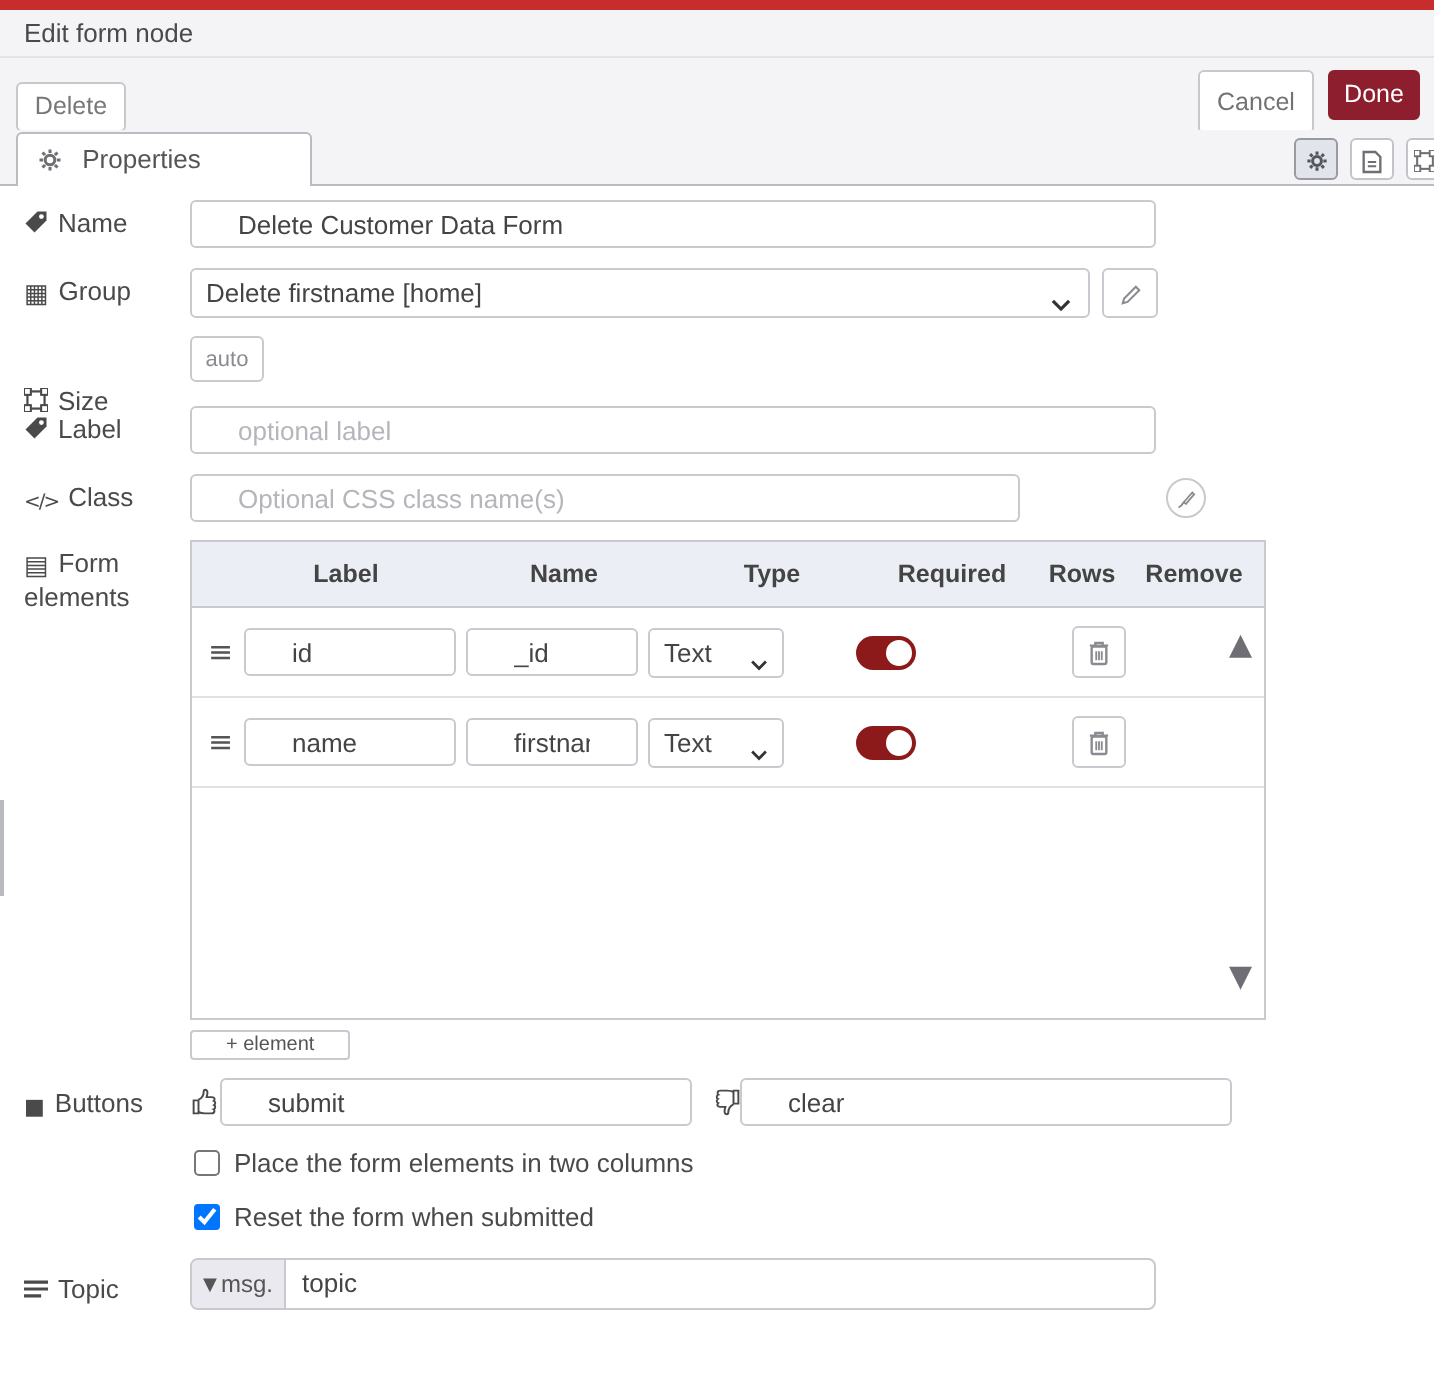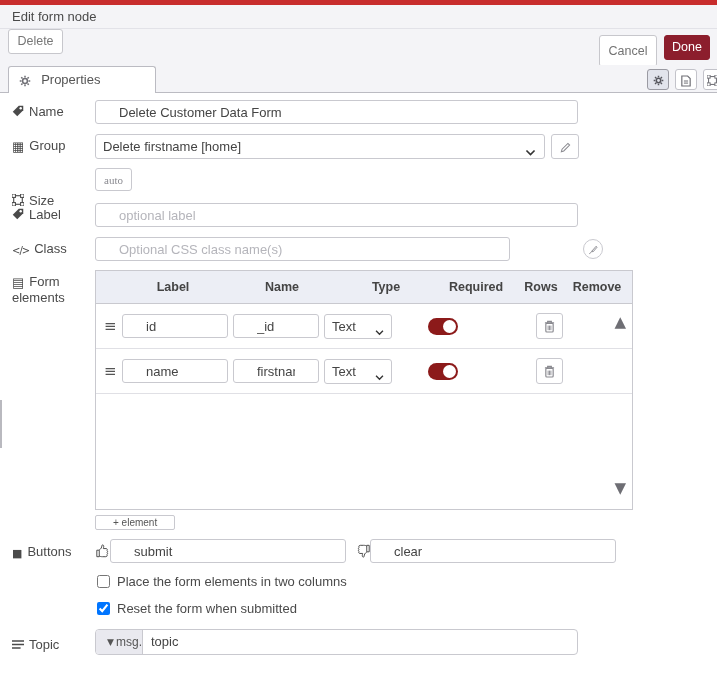--- a/index.html
+++ b/index.html
@@ -11,21 +11,21 @@
   }
   .abs { position:absolute; }
 
   
   .topbar { left:0; top:0; width:717px; height:5px; background:#C82D2D; }
   .dlg-header { left:0; top:5px; width:717px; height:24px; background:#f4f4f7;
     border-bottom:1px solid #e2e2e8; line-height:23px; padding-left:12px; color:#4a4a4a; }
   .toolbar { left:0; top:29px; width:717px; height:36px; background:#f4f4f7; }
   .btn { display:inline-block; border:1px solid #c7c7cc; background:#fff; color:#777;
     border-radius:3px; font-size:12.5px; text-align:center; cursor:pointer; }
-  .btn-delete { left:8px; top:0; width:55px; height:25px; line-height:23px; position:absolute;text-align:center; }
+  .btn-delete { left:8px; top:12px; width:55px; height:25px; line-height:23px; position:absolute;text-align:center; }
   .btn-cancel { left:599px; top:6px; width:58px; height:32px; line-height:23px; position:absolute; color:#737373; }
   .btn-done  { left:664px; top:6px; width:46px; height:25px; line-height:23px; position:absolute;
     background:#8C1E2D; border:1px solid #8C1E2D; color:#fff; }
 
   .tabbar { left:0; top:65px; width:717px; height:28px; background:#f4f4f7;
     border-bottom:1px solid #bbbbc2; }
   .tab-properties { position:absolute; left:8px; top:1px; width:148px; height:27px;
     background:#fff; border:1px solid #bbbbc2; border-bottom:none;
     border-radius:3px 3px 0 0; line-height:25px; padding-left:10px; color:#555; }
   .tab-properties .glyph { margin-right:6px; }
@@ -77,21 +77,21 @@
   .add-element { position:absolute; left:95px; top:422px; height:15px; padding:0 17px;
     border:1px solid #c9c9cf; border-radius:2px; background:#fff; font-size:10px;
     line-height:13px; color:#555; cursor:pointer; }
 
   .checkbox-row { position:absolute; left:97px; display:flex; align-items:center; color:#4a4a4a; }
   .checkbox-row input { margin-right:7px; width:13px; height:13px; }
 
   .typed-input { position:absolute; left:95px; top:536px; width:483px; height:26px;
     border:1px solid #c9c9cf; border-radius:4px; background:#fff; display:flex; overflow:hidden; }
   .ti-btn { width:47px; background:#e9e9ef; border-right:1px solid #c9c9cf; color:#555;
-    font-size:12px; line-height:24px; text-align:right; cursor:pointer; white-space:nowrap; }
+    font-size:12px; line-height:24px; text-align:center; cursor:pointer; white-space:nowrap; }
   .ti-btn .caret { font-size:9px; margin-right:2px; vertical-align:1px; }
   .ti-value { flex:1; line-height:24px; padding-left:8px; color:#444; }
 
   .left-strip { left:0; top:400px; width:2px; height:48px; background:#b9b9bf; }
   .glyph { font-family:"DejaVu Sans", sans-serif; }
   svg { vertical-align:middle; }
 </style>
 </head>
 <body>
 
@@ -176,21 +176,21 @@
 
   <div class="row-label" style="top:80px;margin-top:20px;">
     <svg width="12" height="12" viewBox="0 0 14 14">
         <rect x="2" y="2" width="10" height="10" fill="none" stroke="#4a4a4a" stroke-width="1.3"></rect>
         <rect x="0" y="0" width="4" height="4" fill="#fff" stroke="#4a4a4a" stroke-width="1.2"></rect>
         <rect x="10" y="0" width="4" height="4" fill="#fff" stroke="#4a4a4a" stroke-width="1.2"></rect>
         <rect x="0" y="10" width="4" height="4" fill="#fff" stroke="#4a4a4a" stroke-width="1.2"></rect>
         <rect x="10" y="10" width="4" height="4" fill="#fff" stroke="#4a4a4a" stroke-width="1.2"></rect>
       </svg><span>Size</span>
   </div>
-  <button class="abs" style="left:95px; top:75px; width:37px; height:23px; background:#fff; border:1px solid #c9c9cf; border-radius:3px; font-size:11px; color:#8a8a90; font-family:Liberation Serif, serif; cursor:pointer;">auto</button>
+  <button class="abs" style="left:95px; top:75px; width:37px; height:23px; background:#fff; border:1px solid #c9c9cf; border-radius:3px; font-size:11px; color:#8a8a90; font-family:Liberation Sans, sans-serif; cursor:pointer;">auto</button>
 
   <div class="row-label" style="top:114px;">
     <svg width="12" height="12" viewBox="0 0 16 16">
         <path d="M1 9 L7 15 L15 7 V1 H9 L1 9 Z" fill="#4a4a4a"></path>
         <circle cx="11.6" cy="4.4" r="1.6" fill="#fff"></circle>
       </svg><span>Label</span>
   </div>
   <input type="text" class="abs" style="left: 95px; top: 110px; width: 483px;" placeholder="optional label">
 
   <div class="row-label" style="top:148px;">

